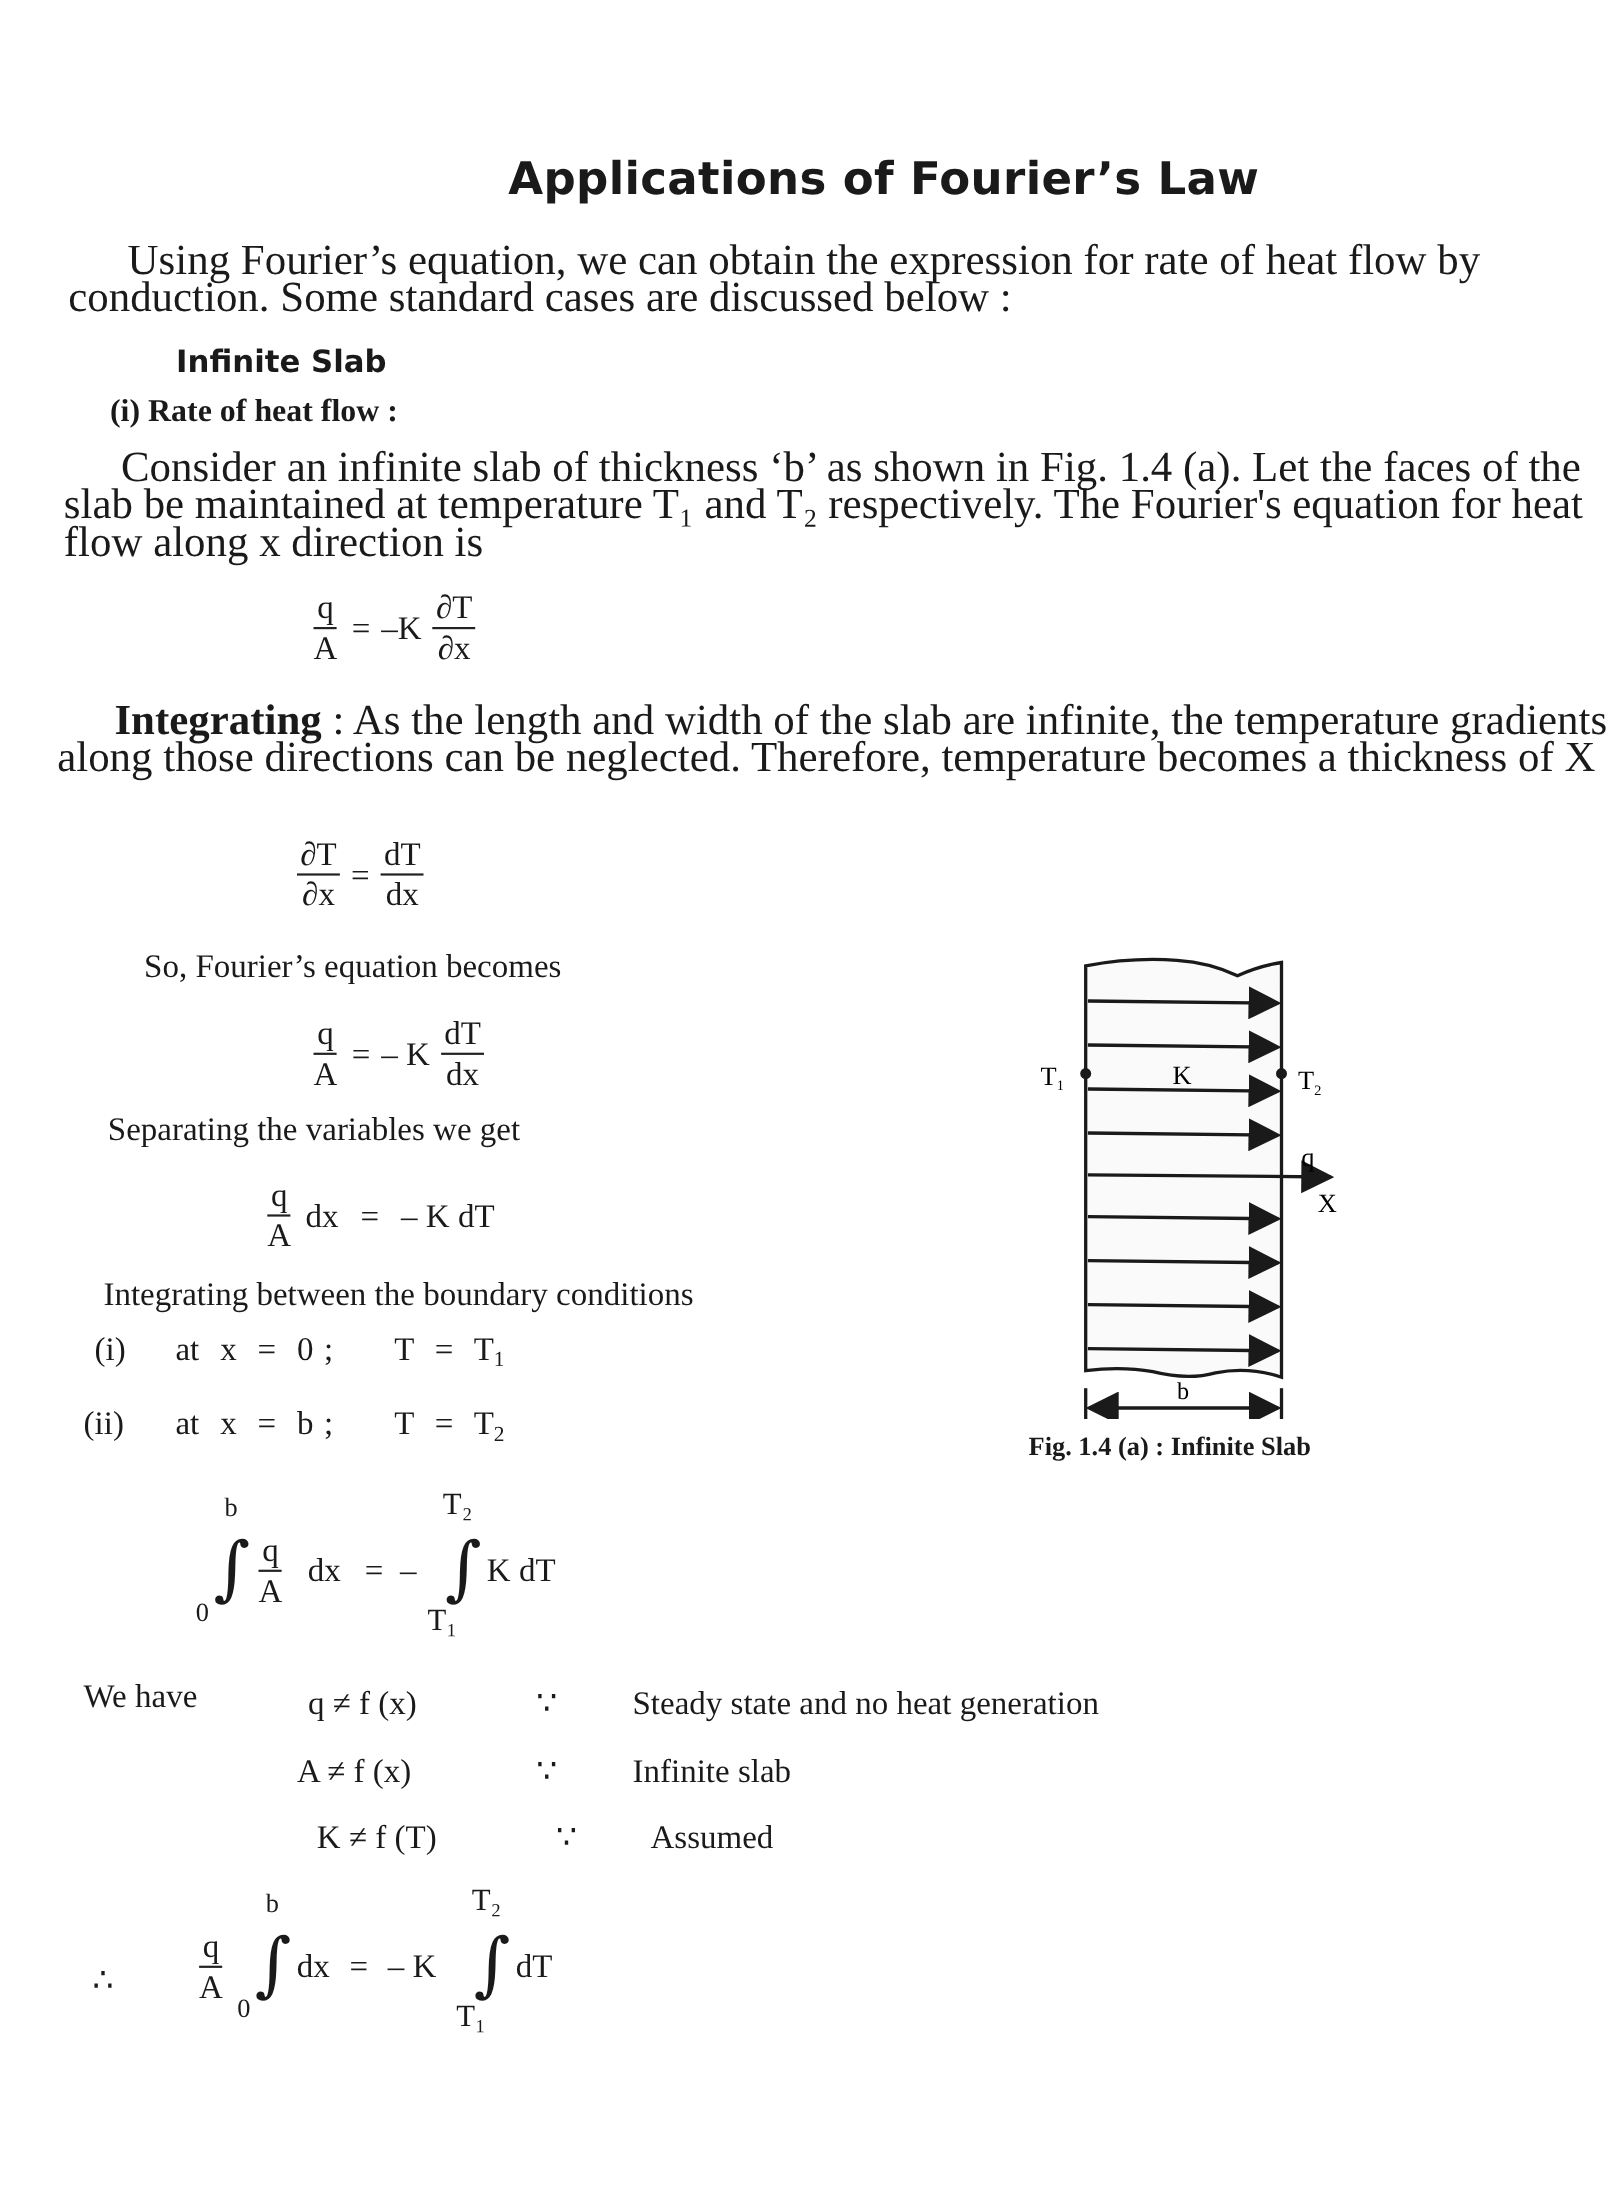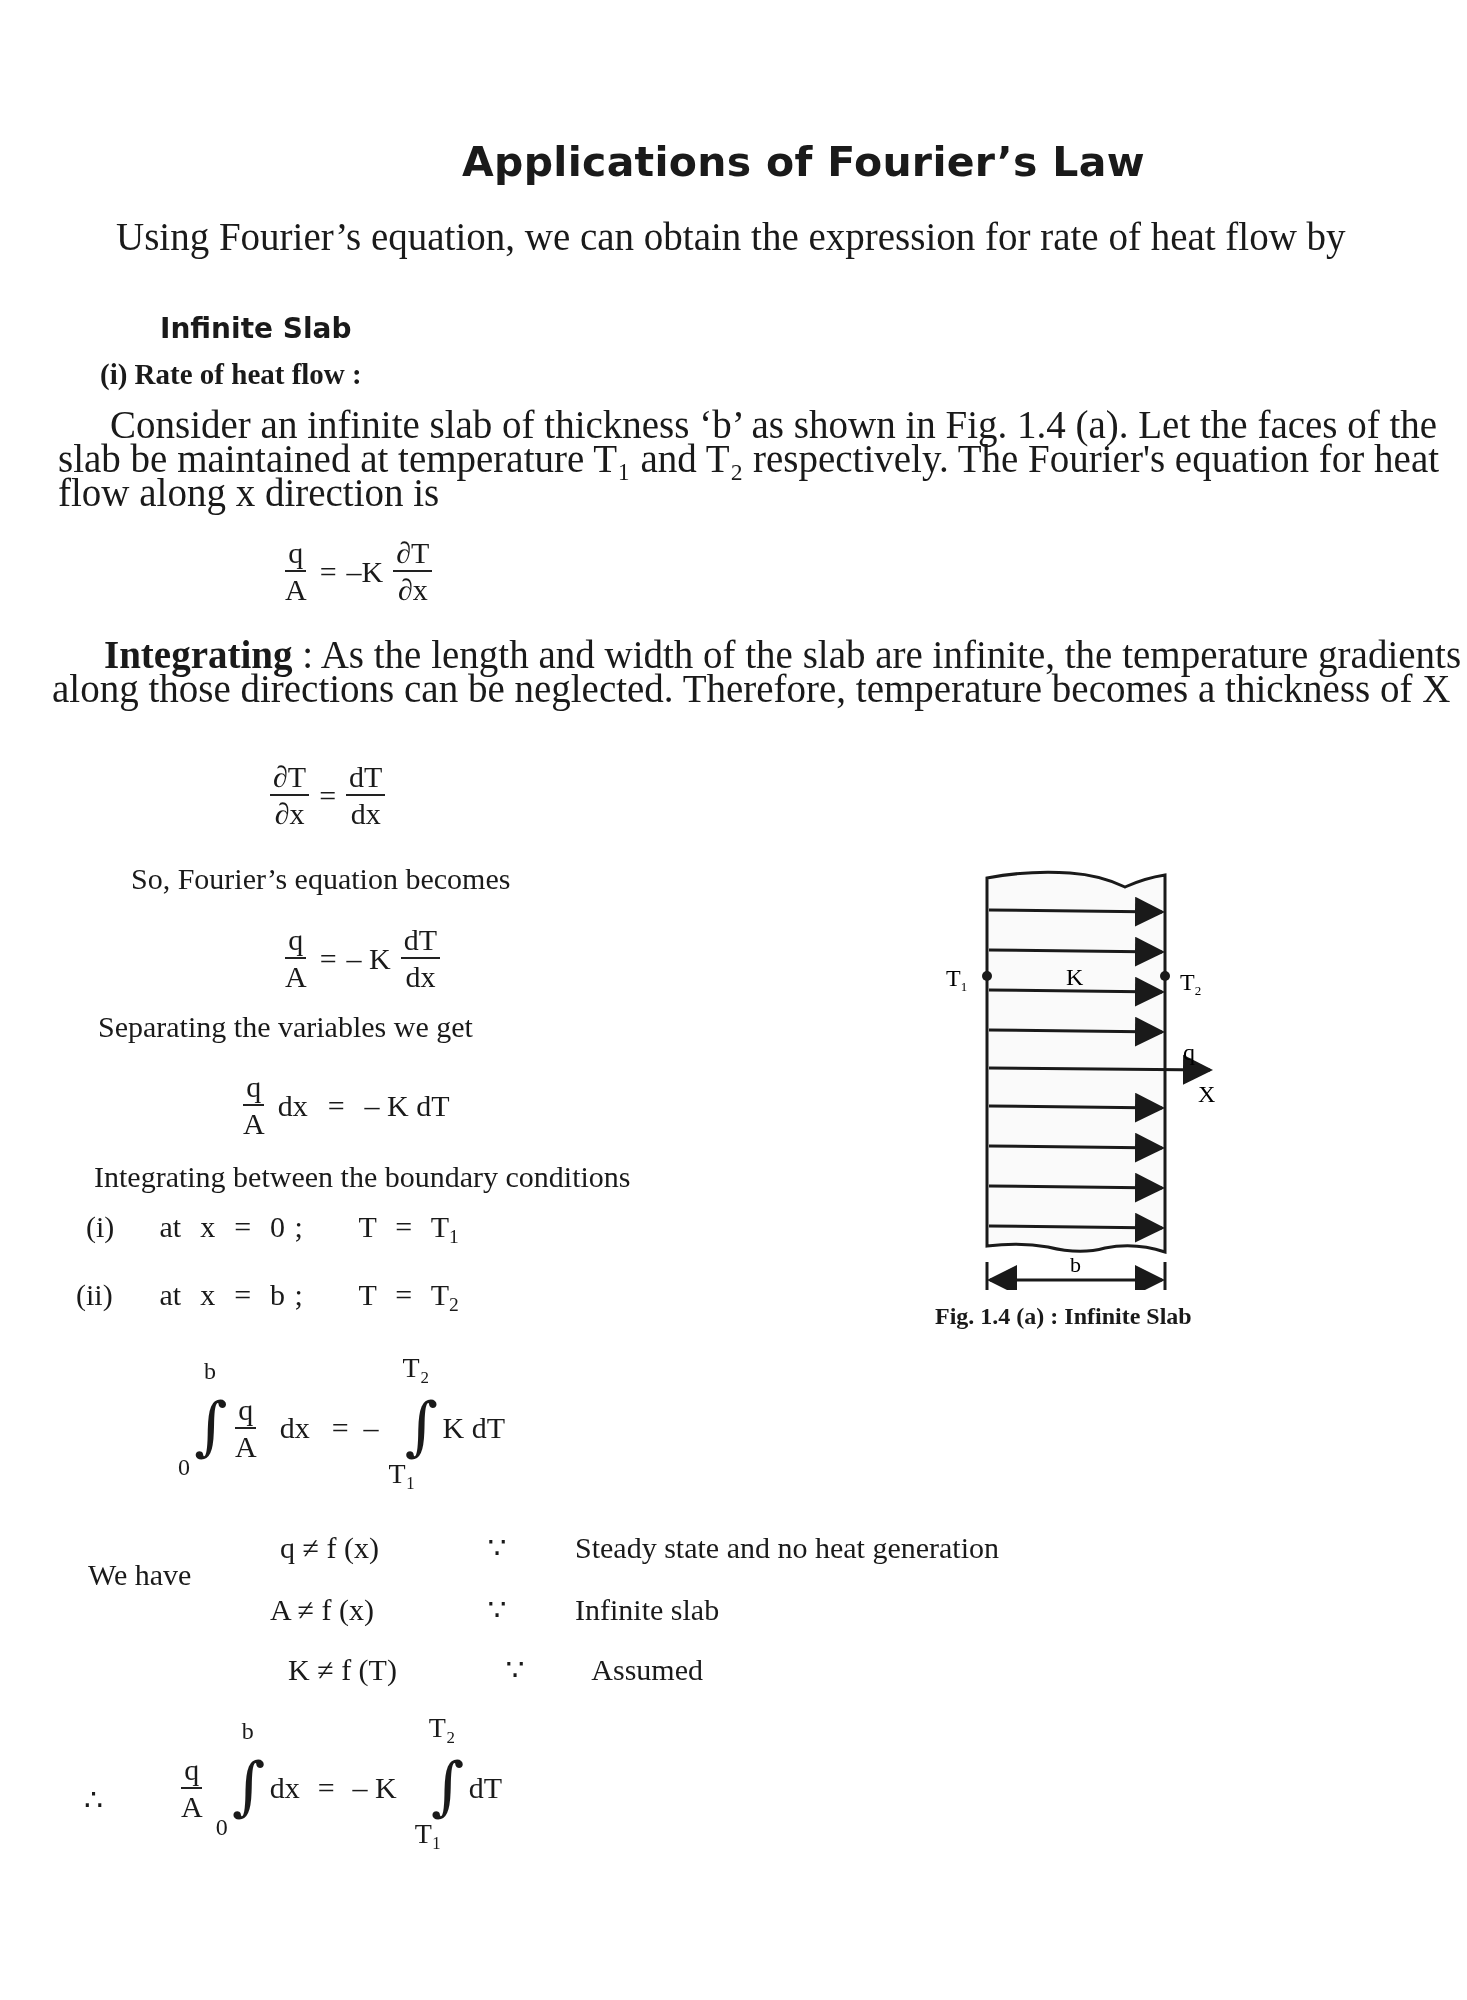--- a/index.html
+++ b/index.html
@@ -28,20 +28,21 @@
   .because { font-size:30px; }
   svg text { font-family:"Liberation Serif","DejaVu Serif",serif; }
 </style>
 </head>
 <body>
 
 <div class="abs title">Applications of Fourier’s Law</div>
 
 <div class="para" style="left:62px; top:220px; width:1255px;">
   <span class="line" style="padding-left:54px;">Using Fourier’s equation, we can obtain the expression for rate of heat flow by</span>
+  <span class="line last">conduction. Some standard cases are discussed below :</span>
 </div>
 
 <div class="abs sub" style="left:160px; top:312px;">Infinite Slab</div>
 <div class="abs t29 bold" style="left:100px; top:358px; font-family:'Liberation Serif',serif;">(i)  Rate of heat flow :</div>
 
 <div class="para" style="left:58px; top:408px; width:1258px;">
   <span class="line" style="padding-left:52px;">Consider an infinite slab of thickness ‘b’ as shown in Fig. 1.4 (a).  Let the faces of the</span>
   <span class="line">slab be maintained at temperature T₁ and T₂ respectively. The Fourier's equation for heat</span>
   <span class="line last">flow along x direction is</span>
 </div>
@@ -129,21 +130,21 @@
   <span style="margin-left:12px;">dx</span>
   <span style="white-space:pre; margin:0 14px;">=  –</span>
   <span class="intg">
     <span class="up" style="left:2px; top:-36px; font-size:28px;">T₂</span>
     <span class="sym">∫</span>
     <span class="lo" style="left:-12px; top:70px; font-size:28px;">T₁</span>
   </span>
   <span>K dT</span>
 </div>
 
-<div class="abs t30" style="left:88px; top:1526px;margin-top:32px;">We have</div>
+<div class="abs t30" style="left:76px; top:1526px;">We have</div>
 <div class="abs t30" style="left:280px; top:1530px;">
   <span style="display:inline-block; width:200px;">q ≠ f (x)</span>
   <span class="because" style="display:inline-block; width:80px;">∵</span>
   <span>Steady state  and no heat generation</span>
 </div>
 <div class="abs t30" style="left:270px; top:1592px;">
   <span style="display:inline-block; width:210px;">A ≠ f (x)</span>
   <span class="because" style="display:inline-block; width:80px;">∵</span>
   <span>Infinite slab</span>
 </div>

